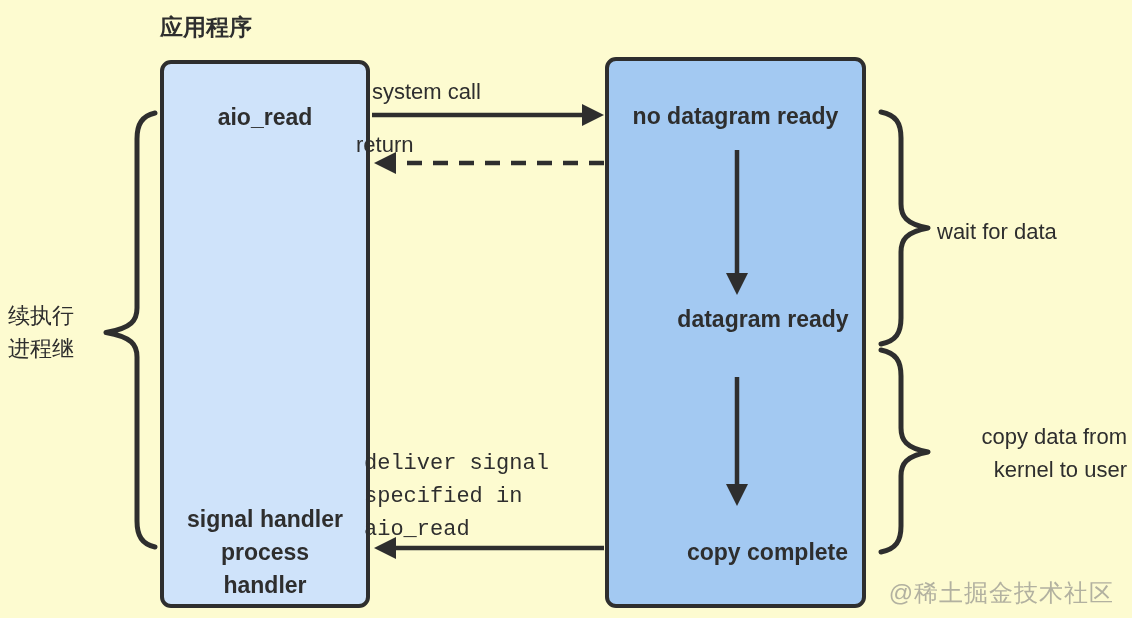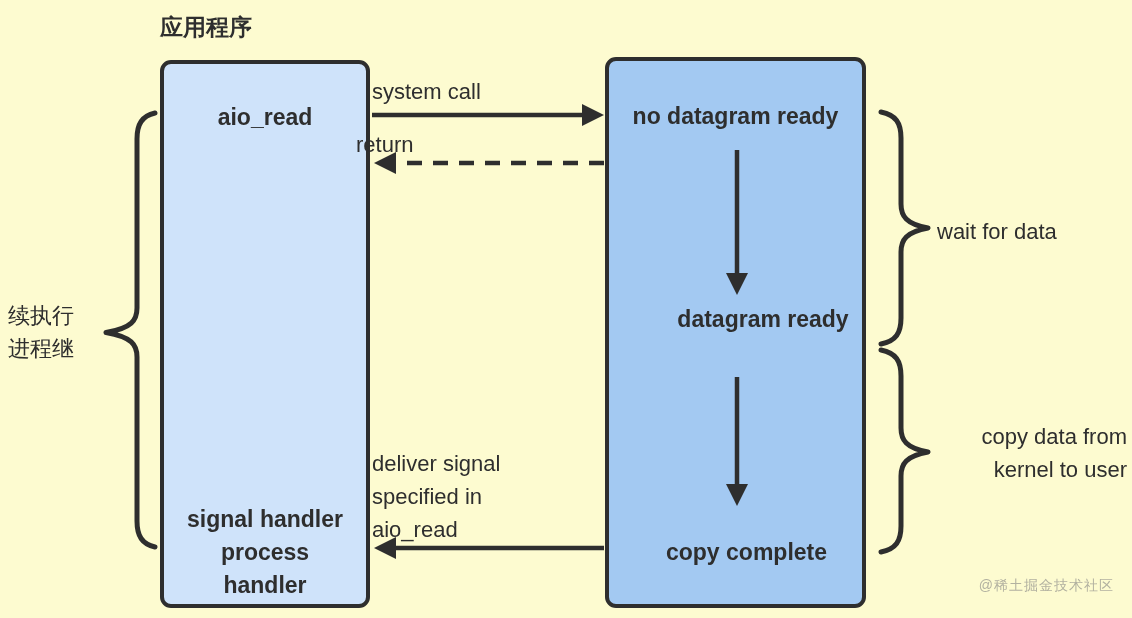--- a/index.html
+++ b/index.html
@@ -32,21 +32,21 @@
   }
   .note.single { line-height:28px; white-space:nowrap; }
   .note.left-align { text-align:right; }
   svg.overlay { position:absolute; left:0; top:0; pointer-events:none; }
   .ln    { stroke:var(--stroke,#2E2E2E); stroke-width:4.5; fill:none; }
   .dash  { stroke-dasharray:15 11; }
   .hd    { fill:var(--stroke,#2E2E2E); stroke:none; }
   .brace { stroke:var(--stroke,#2E2E2E); stroke-width:5; fill:none; stroke-linecap:round; stroke-linejoin:round; }
   .watermark {
     position:absolute; right:18px; top:577px;
-    font-size:14px; letter-spacing:1px;
+    font-size:24px; letter-spacing:1px;
     color:var(--watermark-color,#B2B1A0);
   }
 </style>
 </head>
 <body>
 
 <div class="canvas">
 
   <div class="title" style="left:160px; top:13px; width:210px;">应用程序</div>
 
@@ -94,25 +94,25 @@
   <div class="state" style="left:160px; top:503px; width:210px;text-align:center;">
     <div>signal handler</div>
     <div>process</div>
     <div>handler</div>
   </div>
 
   <div class="state" style="left:605px; top:100px; width:261px;">no datagram ready</div>
   <div class="state" style="left:605px; top:303px; width:260px;margin-left:28px;">
     <div>datagram ready</div>
   </div>
-  <div class="state" style="left:616px; top:536px; width:261px;text-align:center;">copy complete</div>
+  <div class="state" style="left:637px; top:536px; width:261px;text-align:center;">copy complete</div>
 
   <div class="note single" style="left:372px; top:78px; width:232px;">system call</div>
   <div class="note single" style="left:356px; top:131px; width:232px;">return</div>
-  <div class="note" style="left:372px; top:447px; width:232px;">
+  <div class="note" style="left:364px; top:447px; width:232px;font-family:Liberation Mono, monospace;">
     <div>deliver signal</div>
     <div>specified in</div>
     <div>aio_read</div>
   </div>
 
   <div class="note" style="left:8px; top:299px; width:96px;">
     <div>续执行</div>
     <div>进程继</div>
   </div>
   <div class="note single left-align" style="left:937px; top:218px;">wait for data</div>

